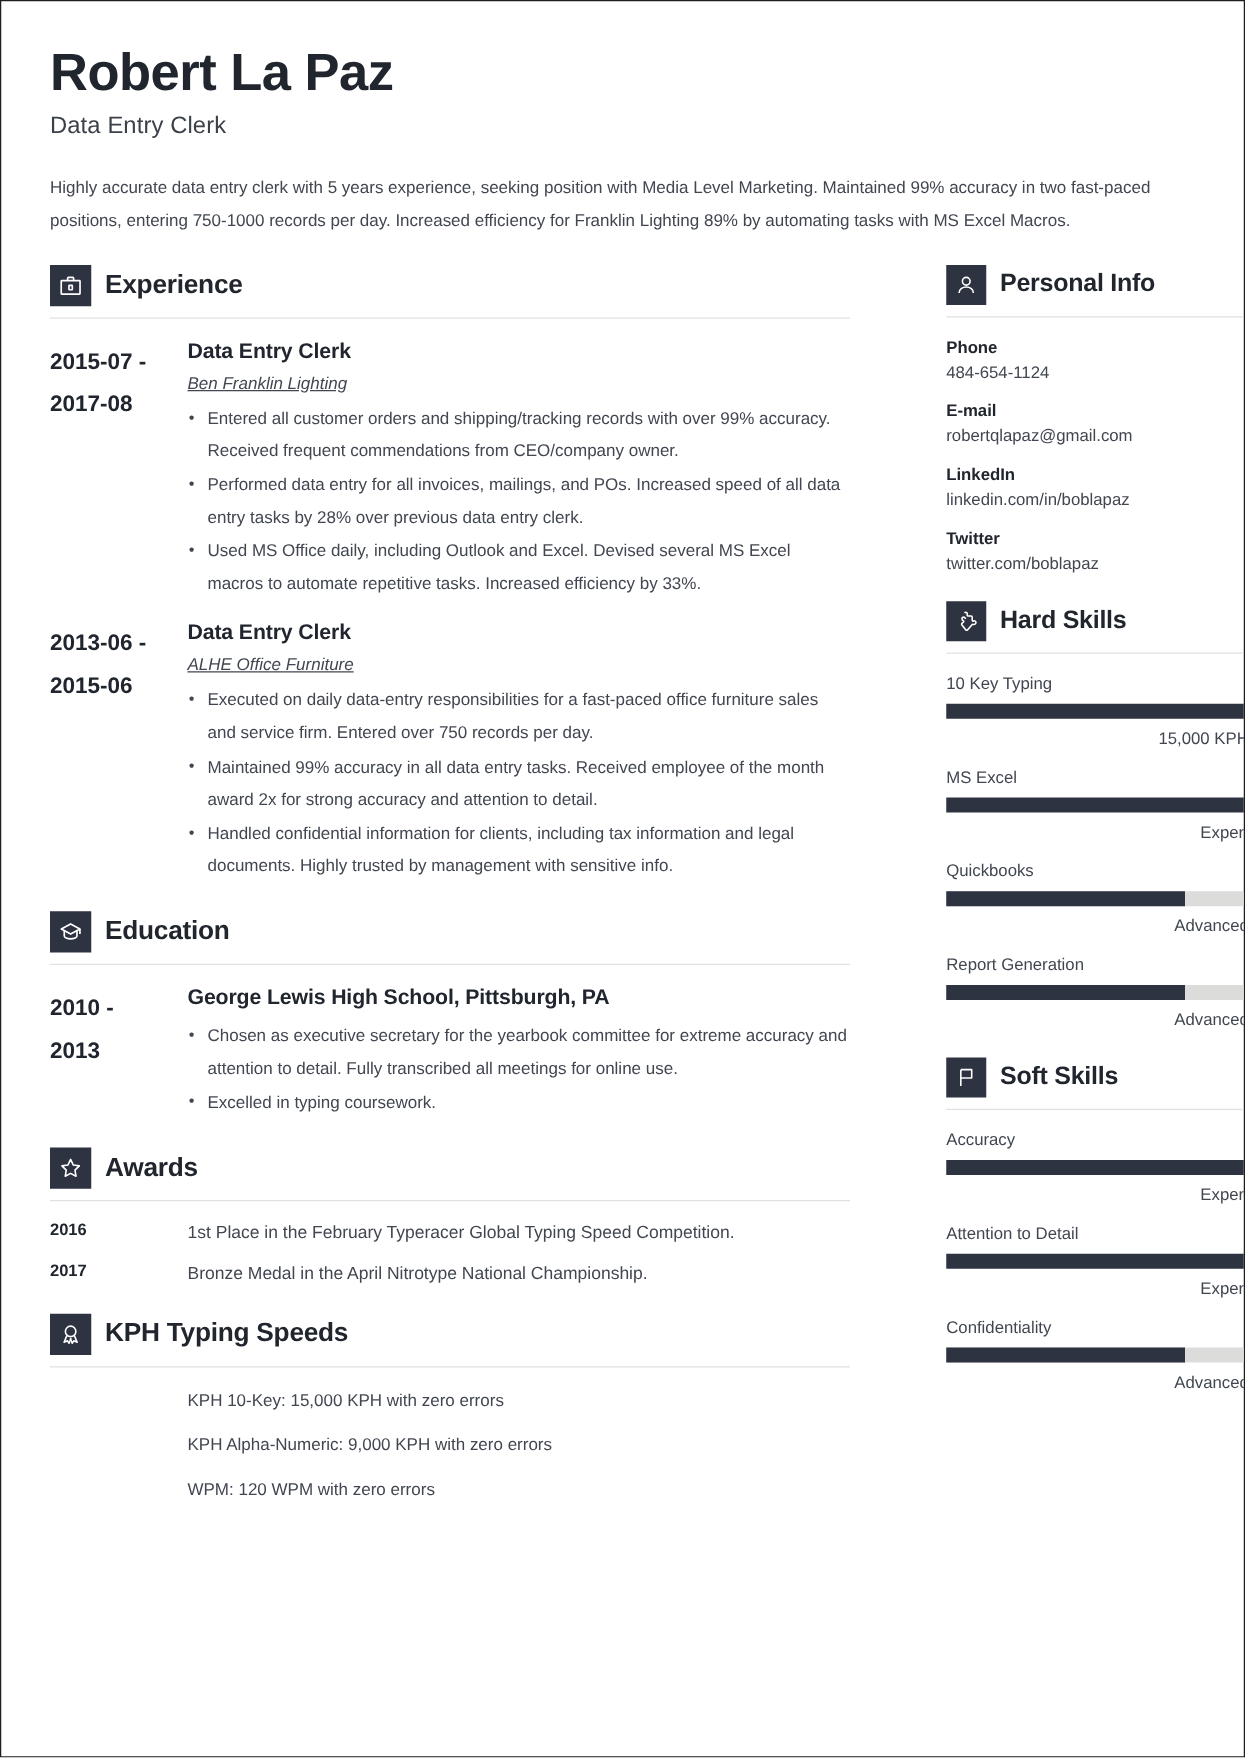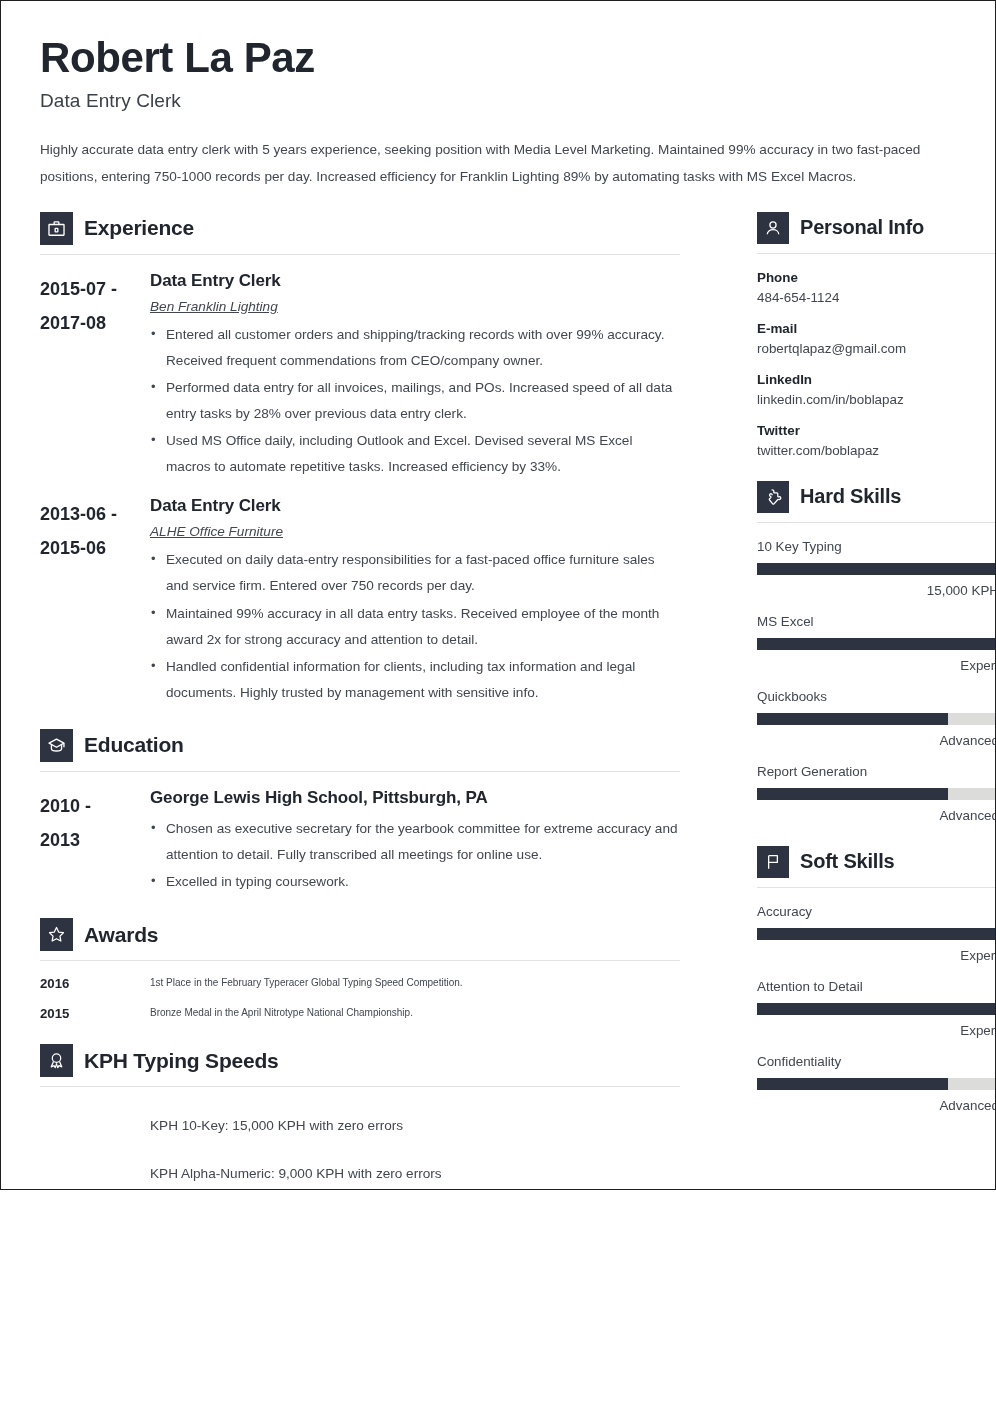--- a/index.html
+++ b/index.html
@@ -4,21 +4,21 @@
 <style>
   * { box-sizing: border-box; margin: 0; padding: 0; }
   html, body {
     background: #ffffff;
     font-family: "Liberation Sans", sans-serif;
     -webkit-font-smoothing: antialiased;
   }
   .page {
     position: relative;
     width: 996px;
-    height: 1190px;
+    height: 1406px;
     background: #ffffff;
     border: 1px solid #1e1e1e;
     overflow: hidden;
   }
   .inner {
     padding: 34px 38px 0 39px;
   }
 
   
   .name {
@@ -141,29 +141,29 @@
     margin-top: 15px;
   }
   .award-year {
     width: 110px;
     flex: 0 0 110px;
     font-size: 13.2px;
     font-weight: bold;
     color: #20252e;
   }
   .award-text {
-    font-size: 10px;
+    font-size: 14px;
     color: #414650;
     line-height: 1.3;
   }
 
   
   .kph-row {
     display: flex;
-    margin-top: 30px;
+    margin-top: 18px;
   }
   .kph-spacer { width: 110px; flex: 0 0 110px; }
   .kph-text {
     font-size: 13.6px;
     color: #414650;
     line-height: 1.3;
   }
 
   
   .info-group { margin-top: 16px; }
@@ -299,21 +299,21 @@
           </span>
           <span class="sec-title">Awards</span>
         </div>
         <div class="sec-rule"></div>
 
         <div class="award-row">
           <div class="award-year">2016</div>
           <div class="award-text">1st Place in the February Typeracer Global Typing Speed Competition.</div>
         </div>
         <div class="award-row">
-          <div class="award-year">2015</div>
+          <div class="award-year">2017</div>
           <div class="award-text">Bronze Medal in the April Nitrotype National Championship.</div>
         </div>
       </div>
 
       <div class="section-block">
         <div class="section-head">
           <span class="sec-icon">
             <svg width="19" height="19" viewBox="0 0 24 24" fill="none" stroke="#ffffff" stroke-width="1.6" stroke-linejoin="round">
               <circle cx="12" cy="9" r="5.3"></circle>
               <path d="M8.2 13.3L5.4 20l3.5-1.5L10.4 21l2-5.1"></path>

